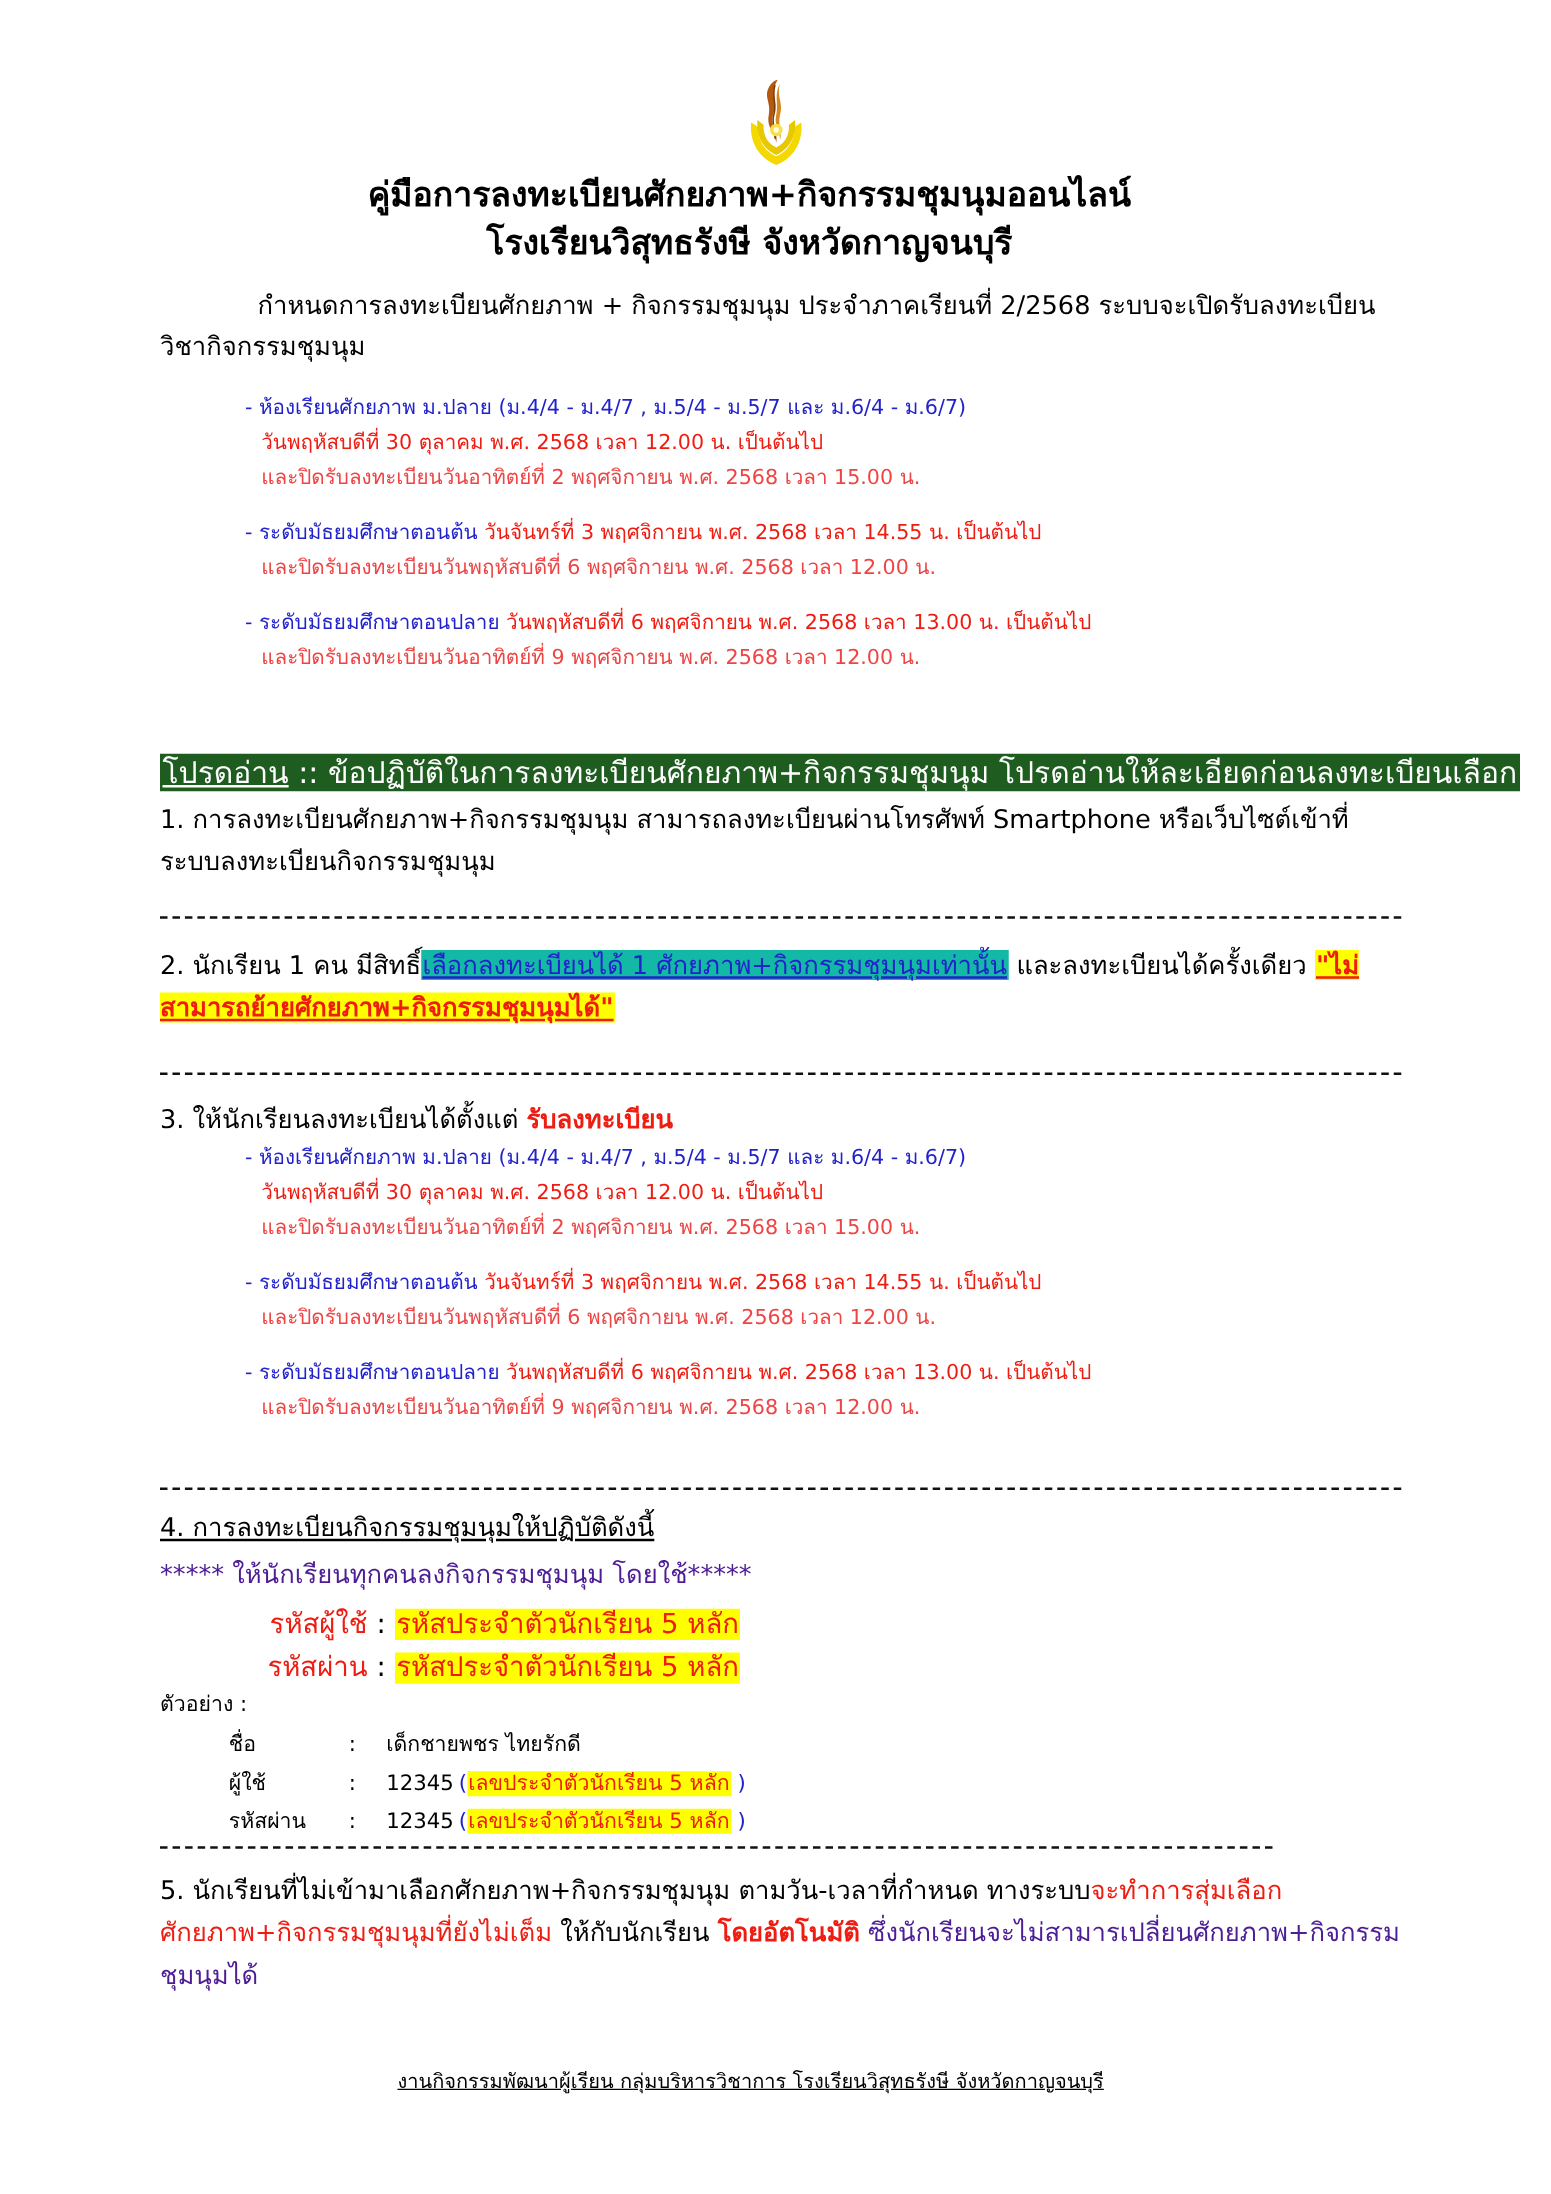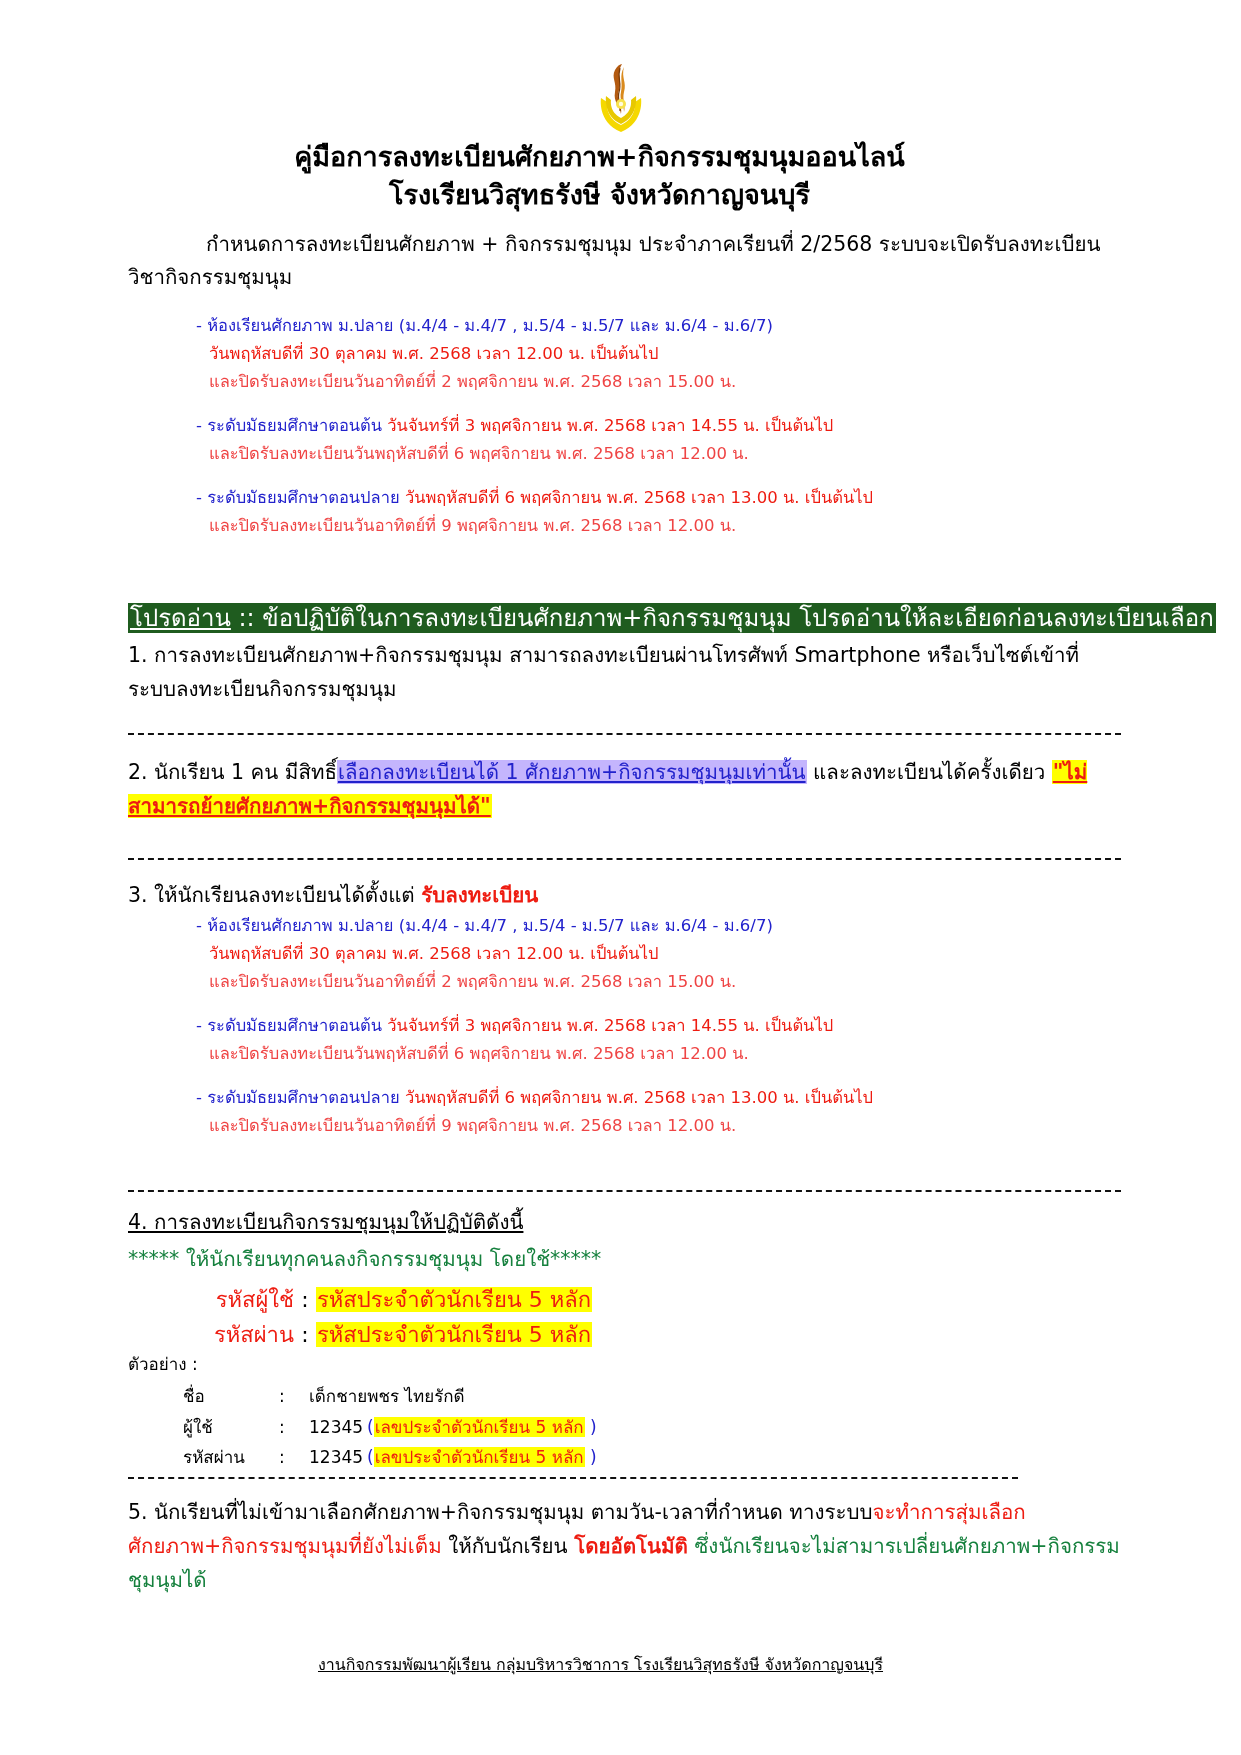--- a/index.html
+++ b/index.html
@@ -72,34 +72,34 @@
     line-height: 1.70;
   }
   .sched .grp { margin-bottom: 16px; }
   .sched .grp:last-child { margin-bottom: 0; }
   .sched .ln { white-space: nowrap; }
   .sched .ln.ind { padding-left: 13px; }
 
   .c-blue   { color: #2222cc; }
   .c-red    { color: #ee1c11; }
   .c-green  { color: #ef4444; }
-  .c-cyan   { color: #15803d; }
+  .c-cyan   { color: #4c1d95; }
   .c-black  { color: #000000; }
 
   .bold { font-weight: bold; }
   .udl  { text-decoration: underline; }
 
   
   .hl-green {
     background: #1f5c1f;
     color: #ffffff;
     padding: 1px 2px;
   }
   .hl-red {
-    background: #c4b5fd;
+    background: #14b8a6;
     padding: 0 1px;
   }
   .hl-yellow {
     background: #ffff00;
     padding: 0 1px;
   }
 
   
   .rule {
     position: absolute;

